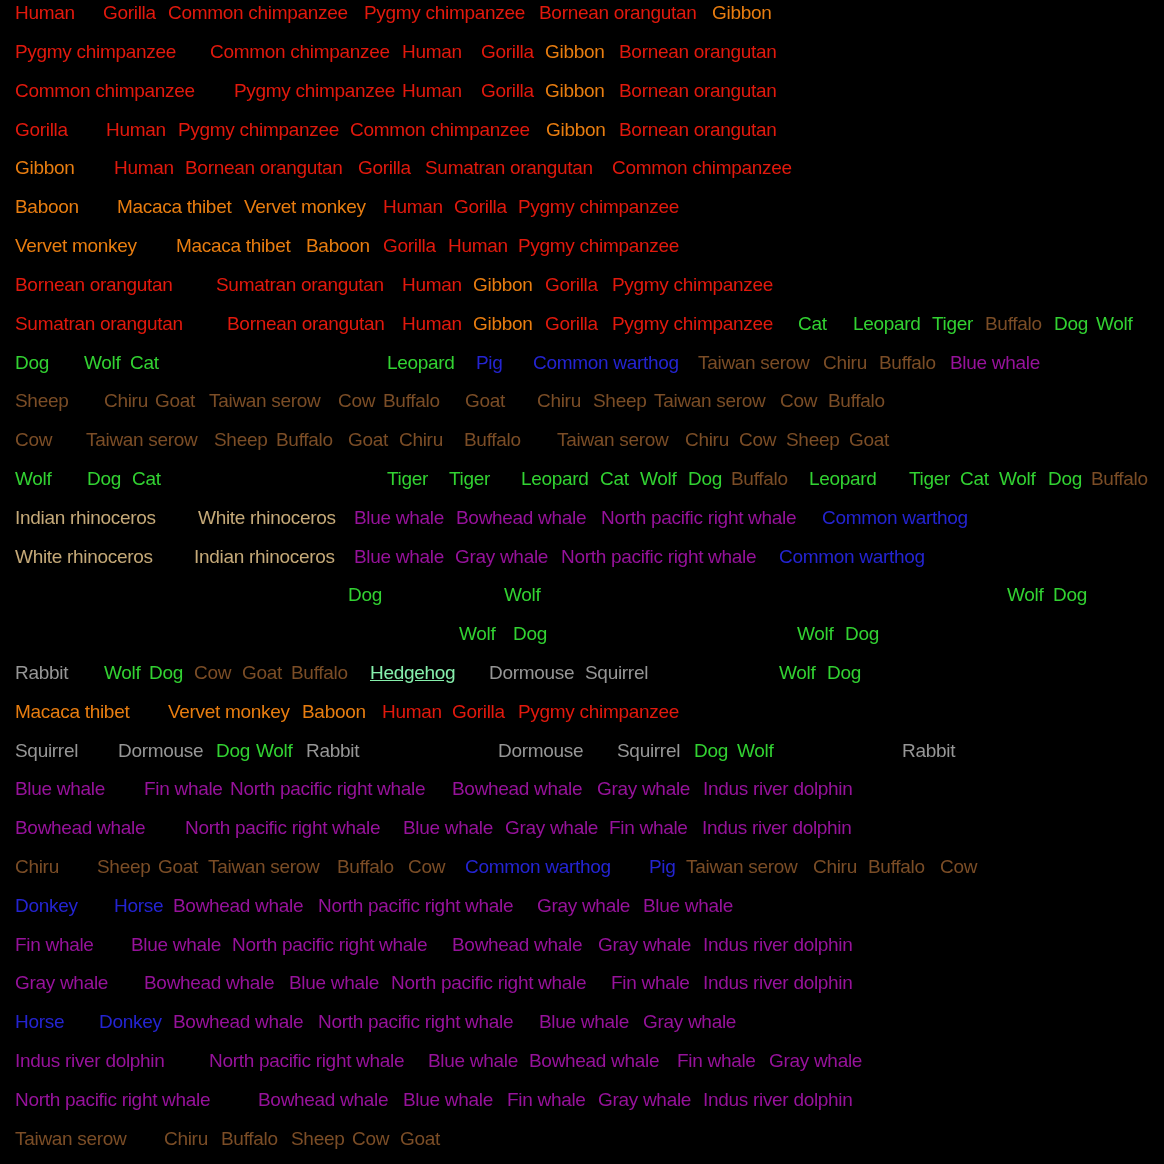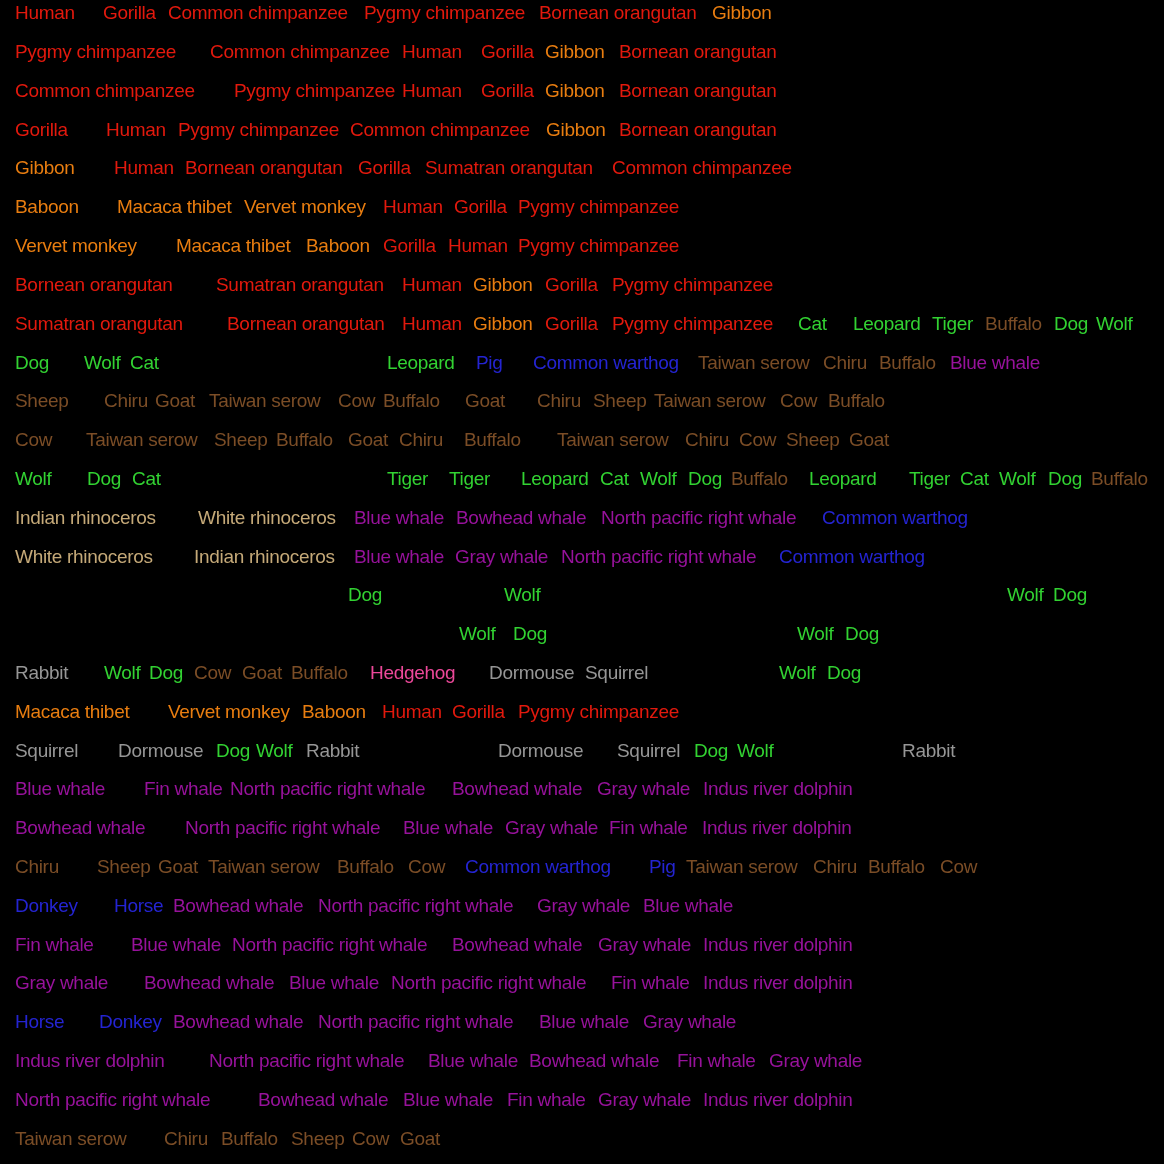--- a/index.html
+++ b/index.html
@@ -152,21 +152,21 @@
     <span class="animal" style="left: 459px; top: 623px; color: rgb(50, 210, 50);">Wolf</span>
     <span class="animal" style="left: 513px; top: 623px; color: rgb(50, 210, 50);">Dog</span>
     <span class="animal" style="left: 797px; top: 623px; color: rgb(50, 210, 50);">Wolf</span>
     <span class="animal" style="left: 845px; top: 623px; color: rgb(50, 210, 50);">Dog</span>
     <span class="animal" style="left: 15px; top: 662px; color: rgb(150, 150, 150);">Rabbit</span>
     <span class="animal" style="left: 104px; top: 662px; color: rgb(50, 210, 50);">Wolf</span>
     <span class="animal" style="left: 149px; top: 662px; color: rgb(50, 210, 50);">Dog</span>
     <span class="animal" style="left: 194px; top: 662px; color: rgb(123, 77, 38);">Cow</span>
     <span class="animal" style="left: 242px; top: 662px; color: rgb(123, 77, 38);">Goat</span>
     <span class="animal" style="left: 291px; top: 662px; color: rgb(123, 77, 38);">Buffalo</span>
-    <span class="animal" style="left: 370px; top: 662px; color: #ec4899;">Hedgehog</span>
+    <span class="animal" style="left: 370px; top: 662px; color: #86efac; text-decoration: underline;">Hedgehog</span>
     <span class="animal" style="left: 489px; top: 662px; color: rgb(150, 150, 150);">Dormouse</span>
     <span class="animal" style="left: 585px; top: 662px; color: rgb(150, 150, 150);">Squirrel</span>
     <span class="animal" style="left: 779px; top: 662px; color: rgb(50, 210, 50);">Wolf</span>
     <span class="animal" style="left: 827px; top: 662px; color: rgb(50, 210, 50);">Dog</span>
     <span class="animal" style="left: 15px; top: 701px; color: rgb(232, 125, 16);">Macaca thibet</span>
     <span class="animal" style="left: 168px; top: 701px; color: rgb(232, 125, 16);">Vervet monkey</span>
     <span class="animal" style="left: 302px; top: 701px; color: rgb(232, 125, 16);">Baboon</span>
     <span class="animal" style="left: 382px; top: 701px; color: rgb(226, 25, 13);">Human</span>
     <span class="animal" style="left: 452px; top: 701px; color: rgb(226, 25, 13);">Gorilla</span>
     <span class="animal" style="left: 518px; top: 701px; color: rgb(226, 25, 13);">Pygmy chimpanzee</span>

